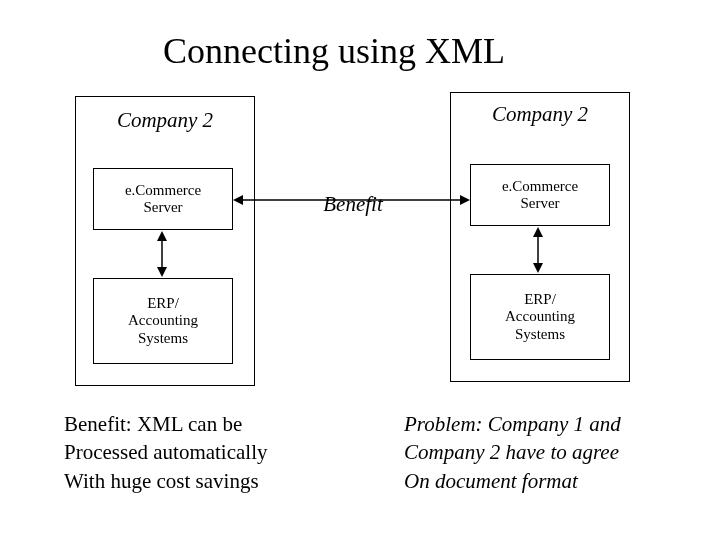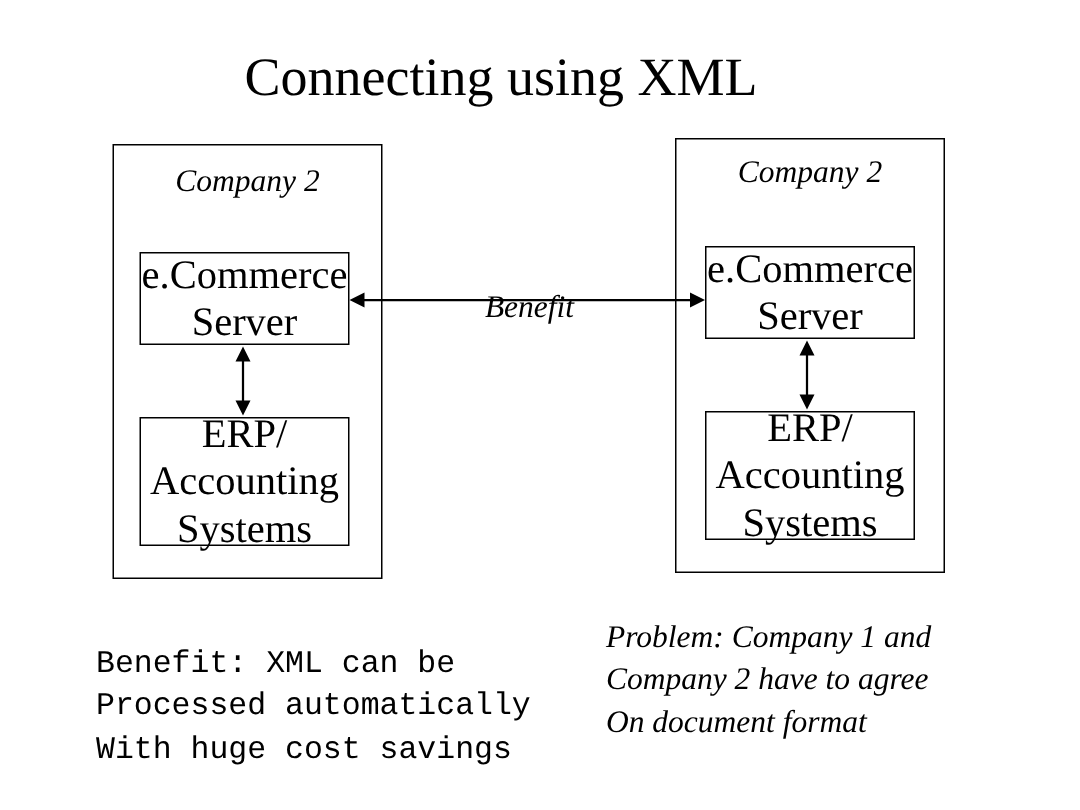--- a/index.html
+++ b/index.html
@@ -34,21 +34,21 @@
     white-space: pre;
     font-style: italic;
   }
   .inner-box {
     position: absolute;
     border: 1px solid #000;
     background: #fff;
     display: flex;
     align-items: center;
     justify-content: center;
-    font-size: 27px;
+    font-size: 15px;
     text-align: center;
     line-height: 1.15;
     white-space: pre;
   }
   .caption {
     position: absolute;
     font-size: 21px;
     line-height: 1.35;
     white-space: pre;
   }
@@ -88,18 +88,18 @@
   <polygon points="7,0 2,10 12,10" fill="#000"></polygon>
   <polygon points="7,46 2,36 12,36" fill="#000"></polygon>
 </svg>
 
 <svg class="conn" style="left:531px; top:227px; width:14px; height:46px;" viewBox="0 0 14 46">
   <line x1="7" y1="4" x2="7" y2="42" stroke="#000" stroke-width="1.5"></line>
   <polygon points="7,0 2,10 12,10" fill="#000"></polygon>
   <polygon points="7,46 2,36 12,36" fill="#000"></polygon>
 </svg>
 
-<div class="caption" style="left:64px; top:430px;font-family:Liberation Mono, monospace;">Benefit: XML can be
+<div class="caption" style="left:64px; top:410px;">Benefit: XML can be
 Processed automatically
 With huge cost savings</div>
 <div class="caption" style="left:404px; top:410px;font-style:italic;">Problem: Company 1 and
 Company 2 have to agree
 On document format</div>
 
 </body></html>

